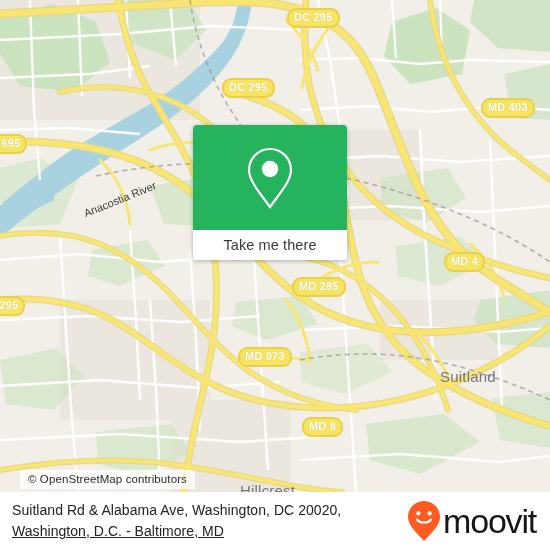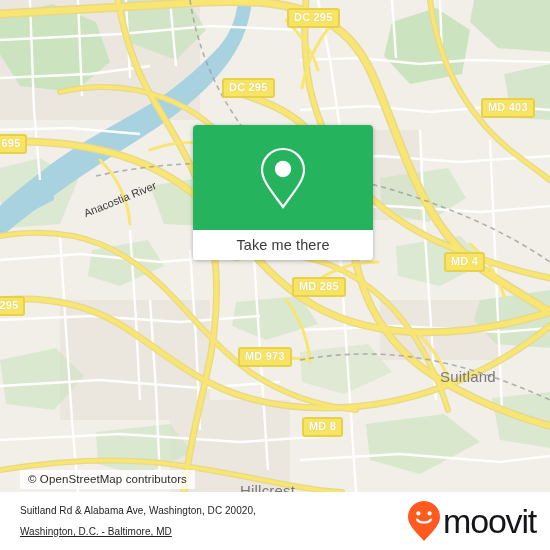--- a/index.html
+++ b/index.html
@@ -13,21 +13,21 @@
 
   
   .map{position:absolute;left:0;top:0;width:550px;height:492px;overflow:hidden;background:#f2efe9;}
   .map-svg{position:absolute;left:0;top:0;width:550px;height:492px;display:block;}
 
   
   .shield{
     position:absolute;
     background:#f7e463;
     border:2px solid #e8d14a;
-    border-radius:3px;
+    border-radius:9px;
     color:#ffffff;
     font-size:11px;
     font-weight:bold;
     line-height:13px;
     padding:1px 5px 2px 5px;
     white-space:nowrap;
     letter-spacing:.2px;
     text-shadow:0 0 1px rgba(160,140,30,.45);
     box-sizing:border-box;
   }
@@ -57,21 +57,21 @@
     padding:3px 8px 4px 8px;
     font-size:11.5px;
     color:#2b2b2b;
     letter-spacing:.1px;
     white-space:nowrap;
     margin-left:20px;
   }
 
   
   .card{
-    position:absolute;left:193px;top:125px;width:180px;
+    position:absolute;left:193px;top:125px;width:154px;
     border-radius:4px;
     overflow:hidden;
     box-shadow:0 1px 4px rgba(0,0,0,.28);
     background:#fff;
   }
   .card-top{
     height:105px;
     background:#25b35e;
     display:flex;align-items:center;justify-content:center;
   }
@@ -85,22 +85,22 @@
   }
 
   
   .footer{
     position:absolute;left:0;top:492px;width:550px;height:58px;
     background:#ffffff;
     display:flex;align-items:center;
   }
   .footer-text{
     flex:1;
-    padding-left:20px;
-    font-size:10px;
+    padding-left:12px;
+    font-size:14px;
     line-height:21px;
     color:#232323;
     letter-spacing:.05px;
   }
   .footer-text .l2{display:block;text-decoration:underline;}
   .brand{
     display:flex;align-items:center;
     padding-right:14px;
     gap:2px;
   }

